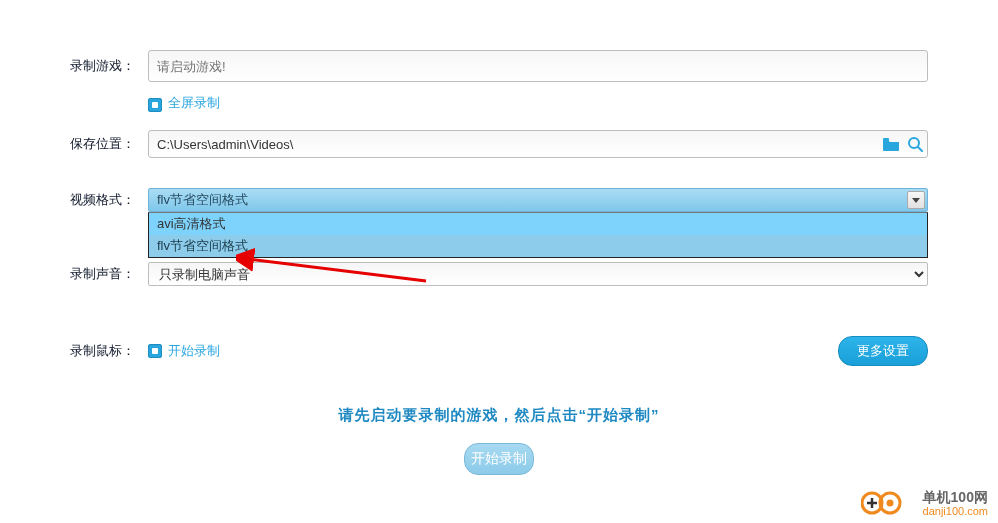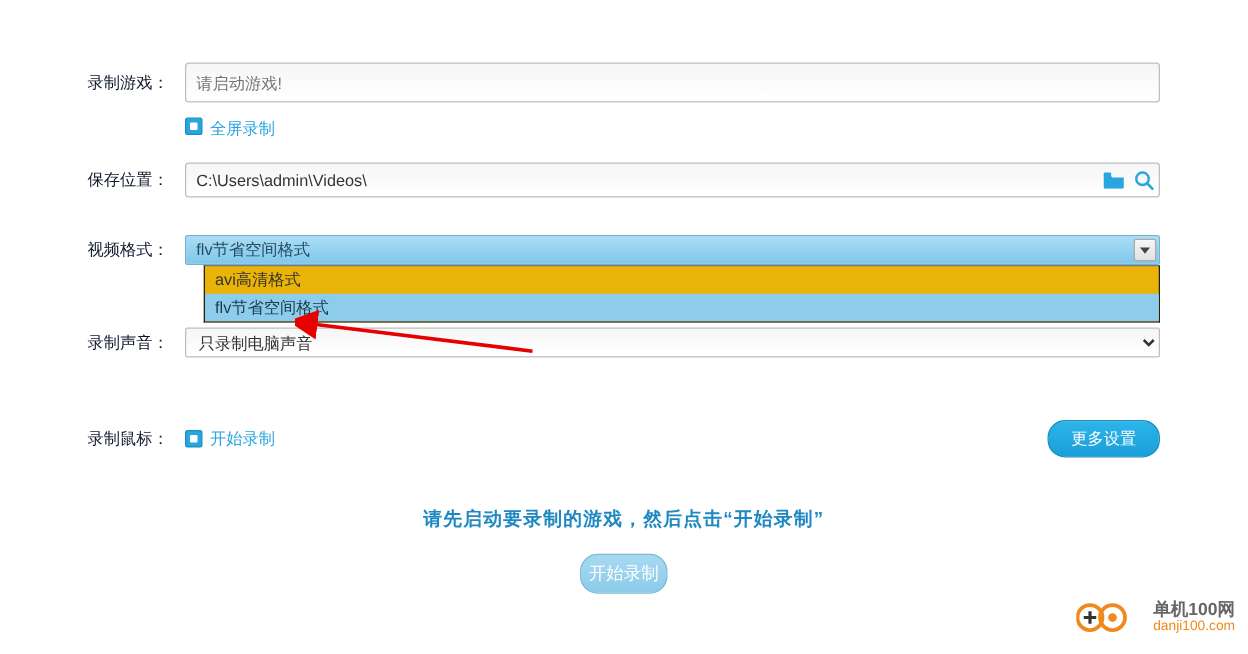--- a/index.html
+++ b/index.html
@@ -34,21 +34,21 @@
       border-radius: 3px;
       background: linear-gradient(#f6f6f6, #ffffff);
       font-size: 13px;
       color: #555;
       outline: none;
     }
     .sub-row {
       margin-left: 78px;
       margin-bottom: 18px;
       display: flex;
-      align-items: flex-start;
+      align-items: flex-end;
     }
     .checkbox {
       width: 14px; height: 14px;
       background: #2aa6df;
       border: 1px solid #1d8dbf;
       border-radius: 2px;
       margin-right: 6px;
       display: inline-block;
       position: relative;
     }
@@ -111,22 +111,22 @@
       border-radius: 2px;
     }
     .select-arrow::after {
       content: "";
       border-left: 4px solid transparent;
       border-right: 4px solid transparent;
       border-top: 5px solid #444;
     }
     .dropdown-list {
       position: absolute;
-      top: 24px; left: 15px; right: 0;
-      background: #eab308;
+      top: 24px; left: 0; right: 0;
+      background: #7dd3fc;
       border: 1px solid #222;
       border-top: 1px solid #777;
       z-index: 5;
     }
     .dropdown-option {
       padding: 2px 8px;
       font-size: 13px;
       color: #333;
       cursor: pointer;
     }
@@ -183,23 +183,23 @@
     .arrow-overlay {
       position: absolute;
       left: 236px;
       top: 211px;
       z-index: 20;
       pointer-events: none;
     }
     .watermark {
       position: absolute;
       right: 10px;
-      bottom: 16px;
-      display: flex;
-      align-items: flex-end;
+      bottom: 6px;
+      display: flex;
+      align-items: flex-start;
       gap: 20px;
     }
     .wm-logo {
       width: 42px; height: 26px;
       position: relative;
     }
     .wm-text { line-height: 1.1; }
     .wm-text .top { color: #666; font-size: 14px; font-weight: bold; }
     .wm-text .bottom { color: #f08a1e; font-size: 11px; }
   </style>

